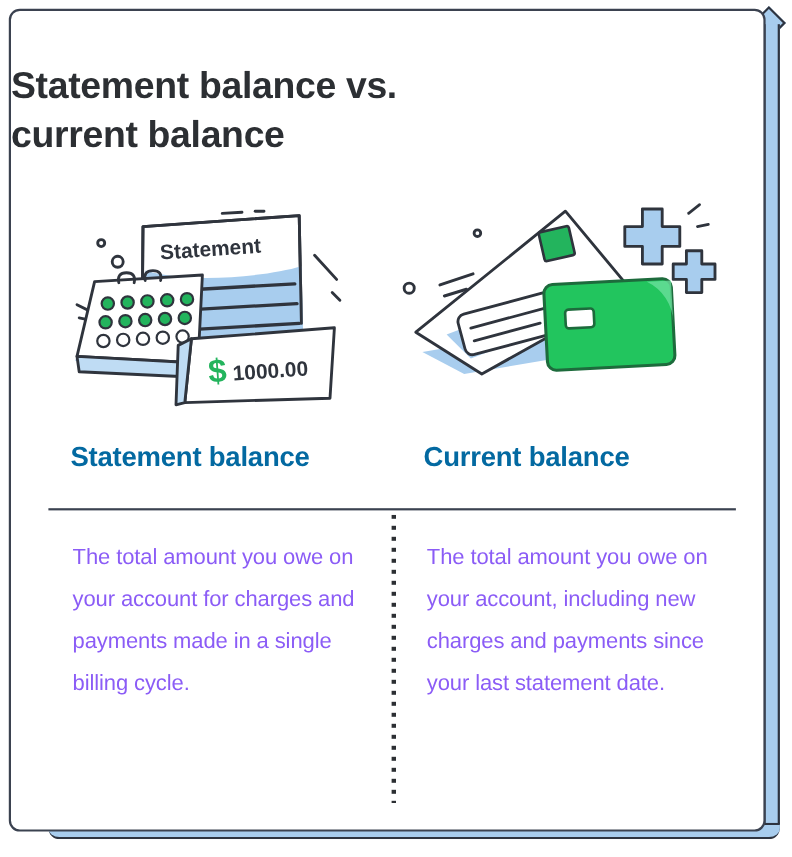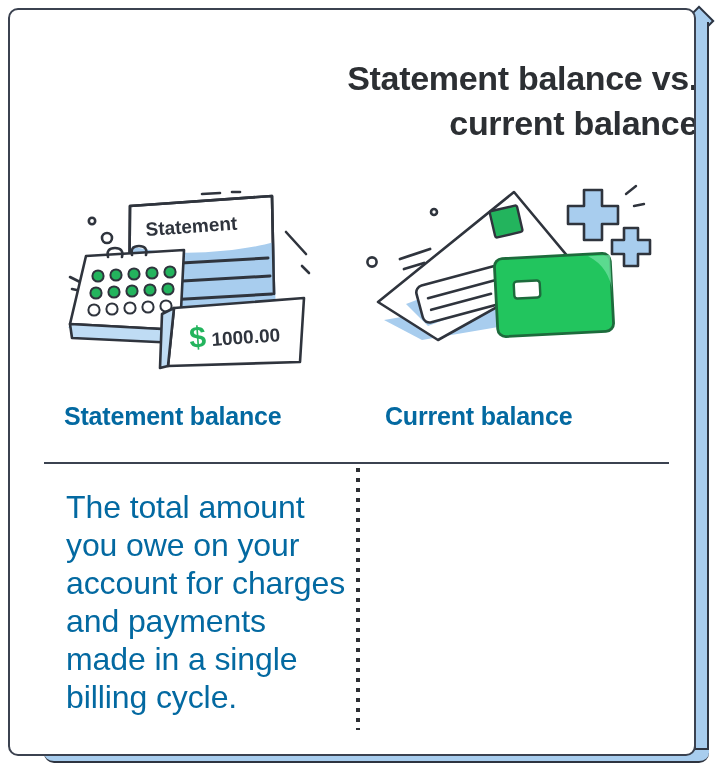--- a/index.html
+++ b/index.html
@@ -71,21 +71,21 @@
     box-sizing: border-box;
     overflow: hidden;
   }
 
   
   .title {
     position: absolute;
     left: 0;
     top: 46px;
     width: 688px;
-    text-align: right;
+    text-align: left;
     font-size: 34px;
     font-weight: bold;
     color: #2c2f33;
     line-height: 1.32;
     letter-spacing: -0.3px;
   }
   .title .line { display: block; }
 
   
   .illus-row {
@@ -133,23 +133,23 @@
     height: 262px;
     background-image: linear-gradient(to bottom, #2c2f33 0 4px, transparent 4px 10px);
     background-size: 4px 10px;
     background-repeat: repeat-y;
   }
 
   
   .body-col {
     position: absolute;
     top: 478px;
-    font-size: 32px;
+    font-size: 20px;
     line-height: 38px;
-    color: #0369a1;
+    color: #8b5cf6;
     letter-spacing: -0.1px;
   }
   .body-col-left  { left: 56px; width: 280px; }
   .body-col-right { left: 378px; width: 285px; }
 
   
   :root {
     --ink: #2f343d;
     --blue: #a8cdee;
     --blue-soft: #bfdcf4;
@@ -296,15 +296,16 @@
       </div>
     </div>
 
     <div class="col-label col-label-left">Statement balance</div>
     <div class="col-label col-label-right">Current balance</div>
 
     <div class="h-rule"></div>
     <div class="v-dots"></div>
 
     <div class="body-col body-col-left">The total amount you owe on your account for charges and payments made in a single billing cycle.</div>
+    <div class="body-col body-col-right">The total amount you owe on your account, including new charges and payments since your last statement date.</div>
 
   </div>
 </div>
 
 </body></html>

